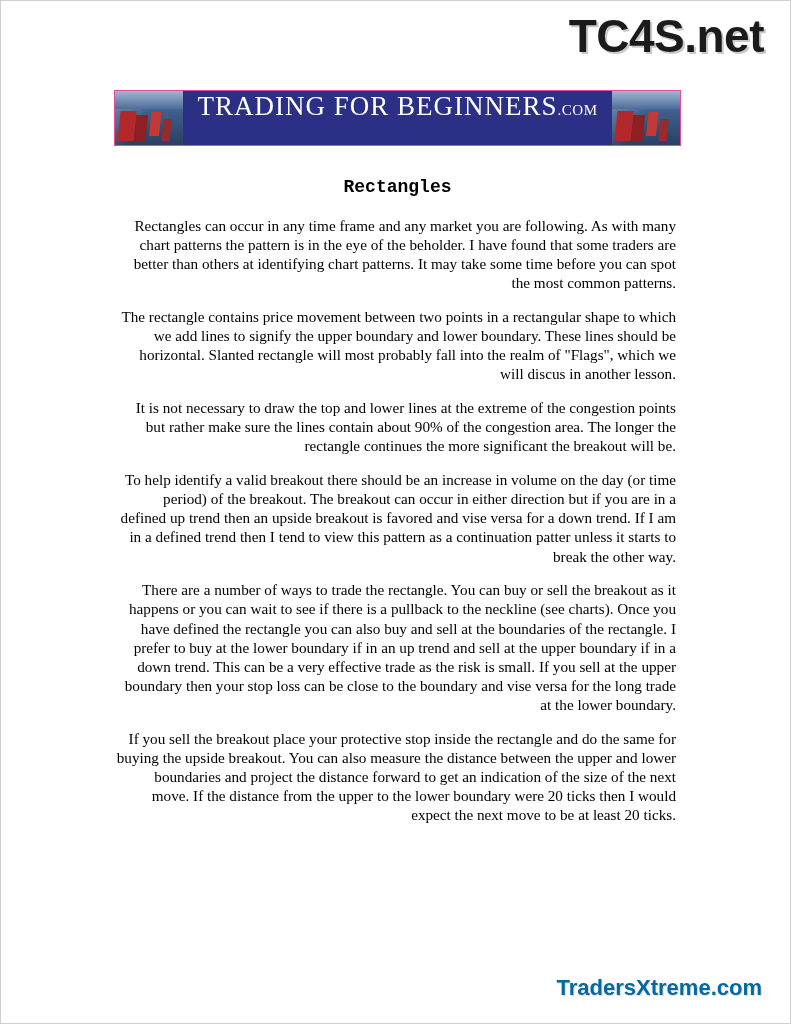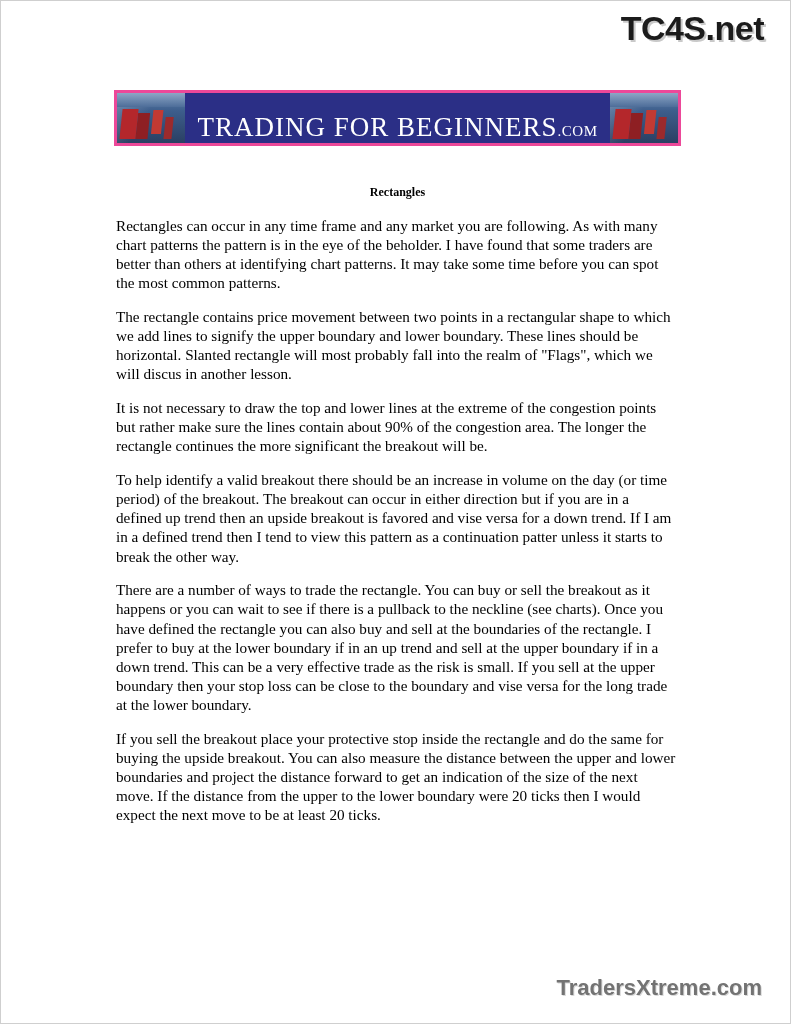--- a/index.html
+++ b/index.html
@@ -24,39 +24,39 @@
     background: #ffffff;
   }
 
   
   .site-brand {
     position: absolute;
     right: 26px;
     top: 8px;
     font-family: "Liberation Sans", sans-serif;
     font-weight: bold;
-    font-size: 34px;
+    font-size: 46px;
     letter-spacing: -0.5px;
     color: #1b1b1b;
     text-shadow: 2px 2px 0 #c9c9c9;
     white-space: nowrap;
   }
 
   
   .banner {
     position: absolute;
     left: 113px;
     top: 89px;
     width: 567px;
     height: 56px;
     background: #2b2f86;
-    border: 3px solid #ec4899;
+    border: 1px solid #ec4899;
     box-sizing: border-box;
     display: flex;
-    align-items: flex-end;
+    align-items: flex-start;
     overflow: hidden;
   }
   .banner-photo {
     width: 68px;
     height: 54px;
     flex: 0 0 auto;
     background:
       linear-gradient(120deg, rgba(255,255,255,0.25) 0%, rgba(255,255,255,0) 45%),
       linear-gradient(180deg, #6f8fb5 0%, #3d5e8c 40%, #2a3f63 100%);
     position: relative;
@@ -87,37 +87,37 @@
   }
   .banner-title .small {
     font-size: 15px;
     letter-spacing: 0.5px;
   }
 
   
   .doc-title {
     position: absolute;
     left: 113px;
-    top: 184px;
+    top: 176px;
     width: 567px;
     text-align: center;
-    font-family: Liberation Serif, serif;
+    font-family: Liberation Mono, monospace;
     font-weight: bold;
-    font-size: 12px;
+    font-size: 18px;
     color: #000000;
   }
   .content {
     position: absolute;
     left: 115px;
     top: 215px;
     width: 560px;
     font-size: 15.2px;
     line-height: 1.26;
     color: #000000;
-    text-align: left;
+    text-align: right;
   }
   .content p {
     margin: 0 0 14.5px 0;
   }
 
   
   .dlsub {
     position: absolute;
     left: 222px;
     top: 492px;
@@ -137,21 +137,21 @@
   }
 
   
   .footer-brand {
     position: absolute;
     right: 28px;
     bottom: 22px;
     font-family: "Liberation Sans", sans-serif;
     font-weight: bold;
     font-size: 22px;
-    color: #737373;
+    color: #0369a1;
     text-shadow: 1px 1px 0 #d9d9d9;
     white-space: nowrap;
   }
 </style>
 </head>
 <body>
 
 <div class="page">
 
   <div class="site-brand">TC4S.net</div>

